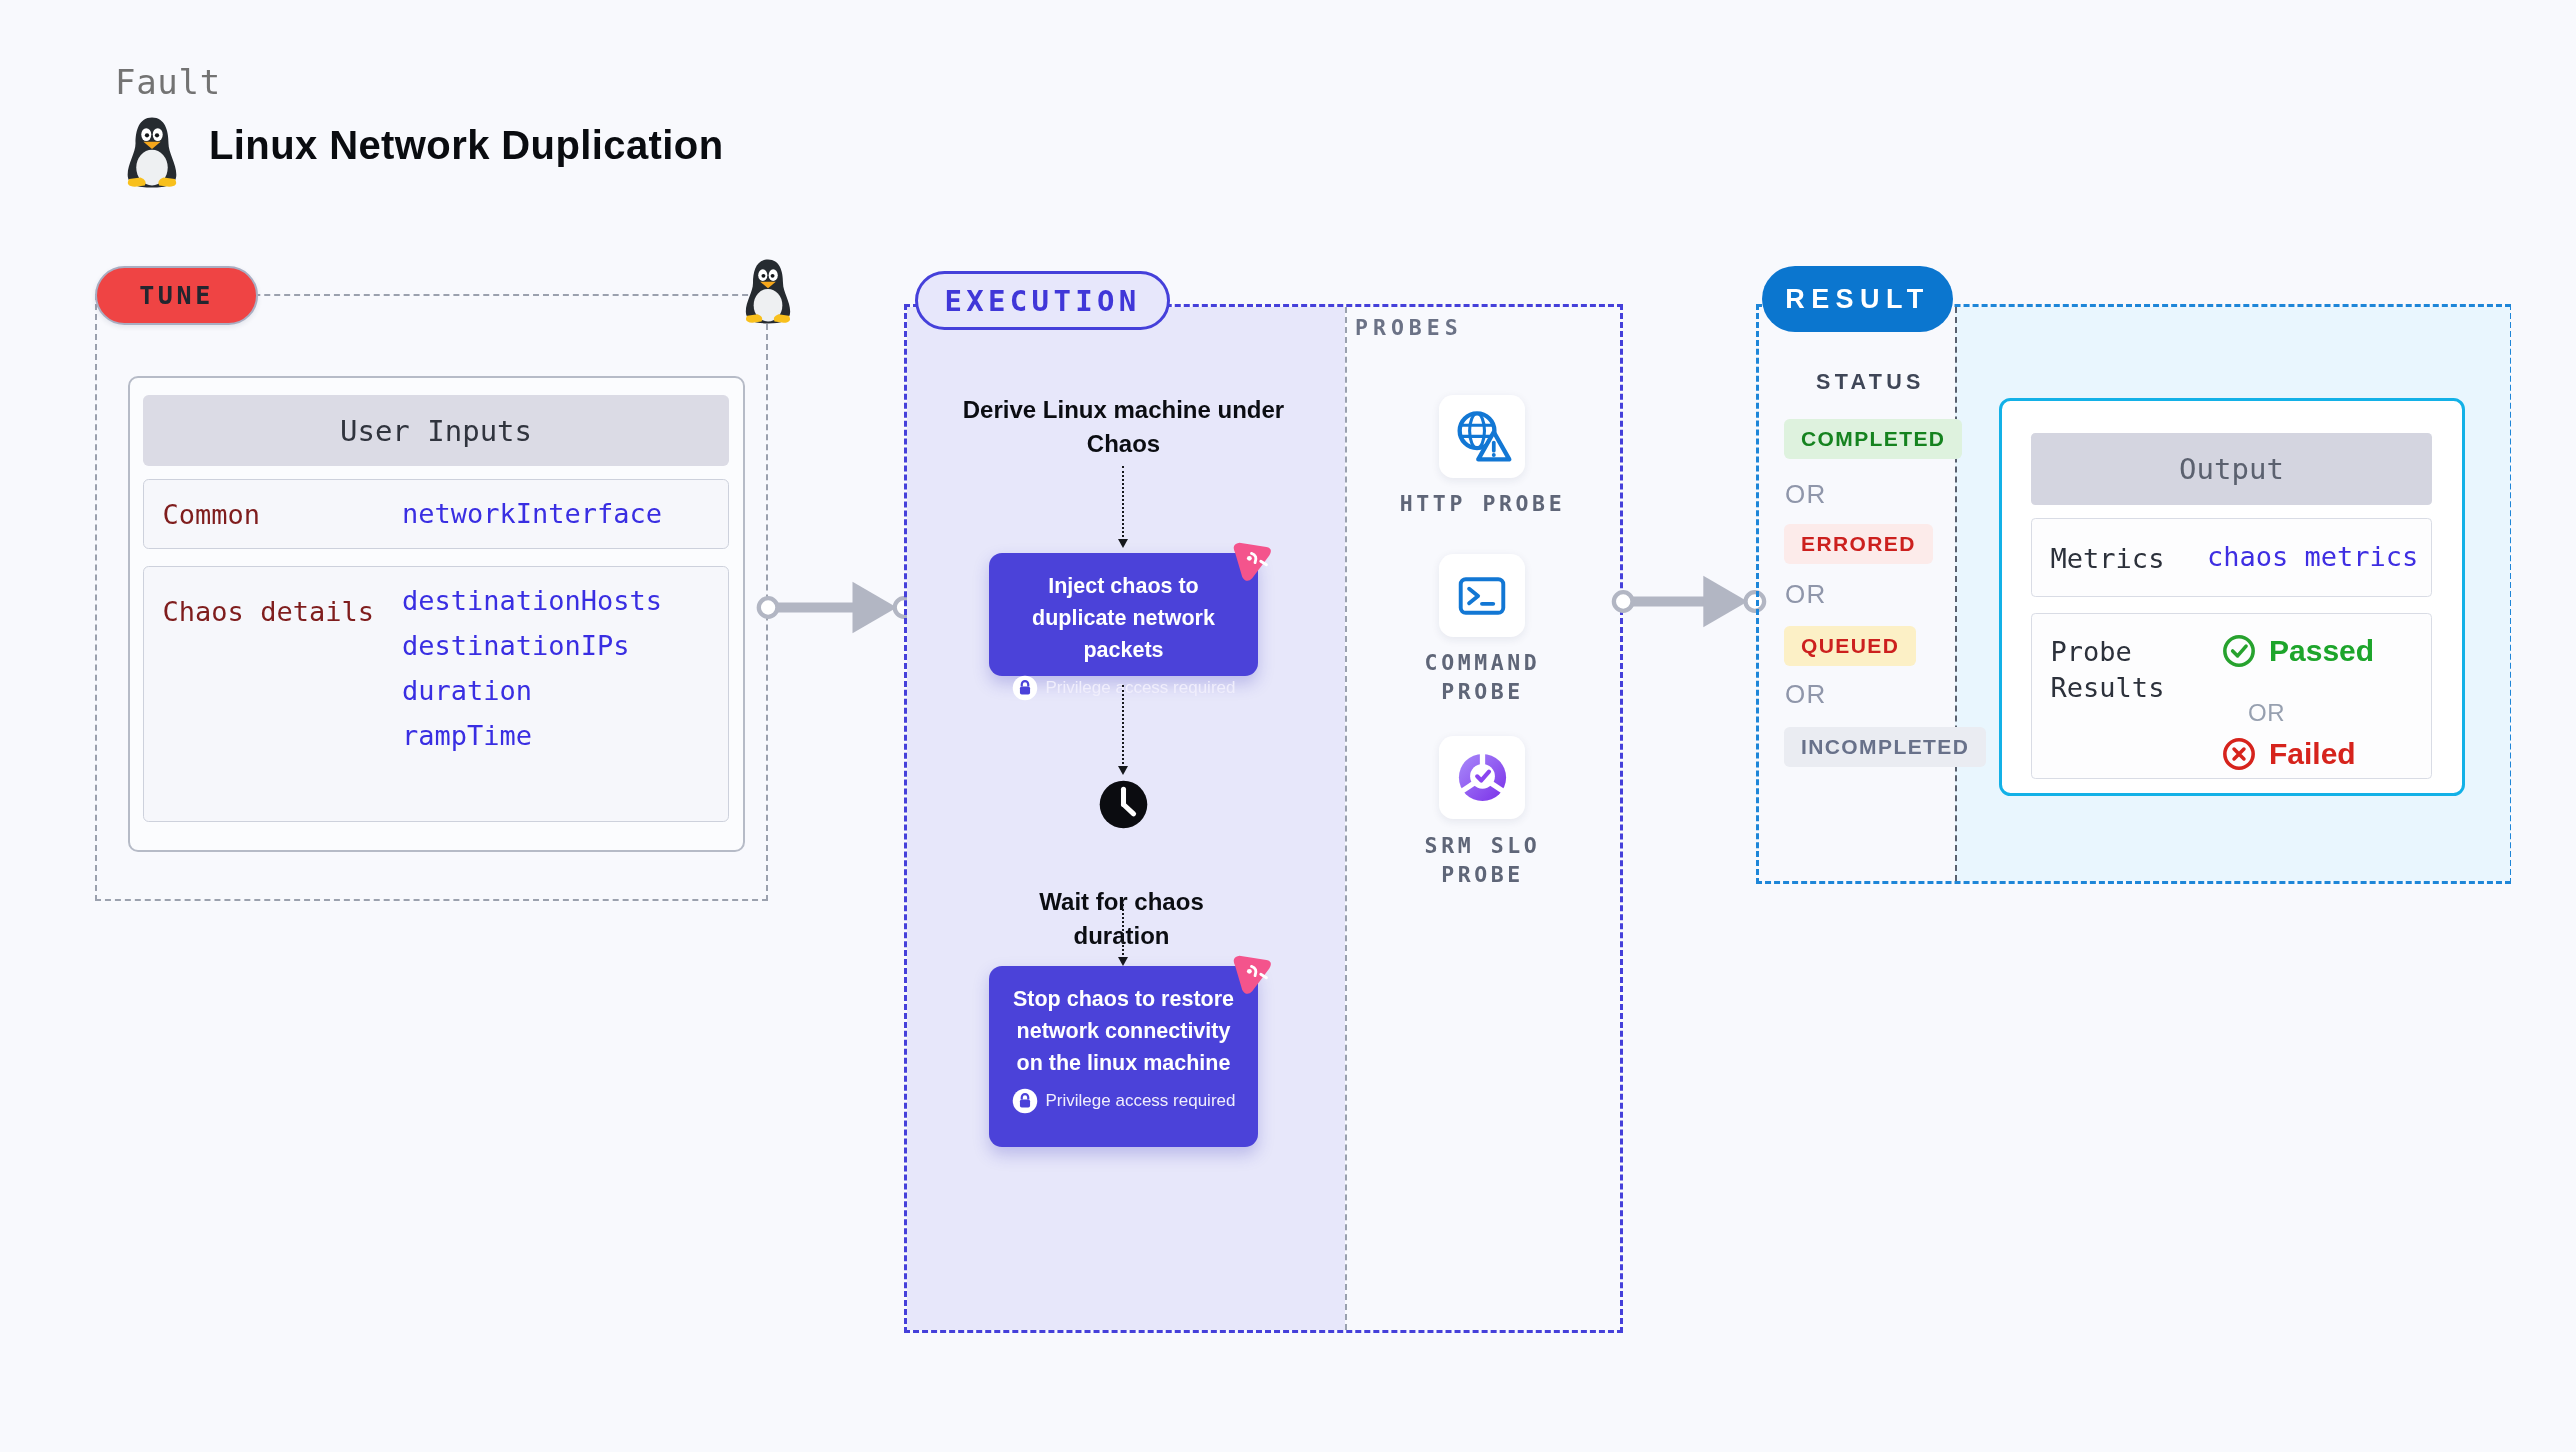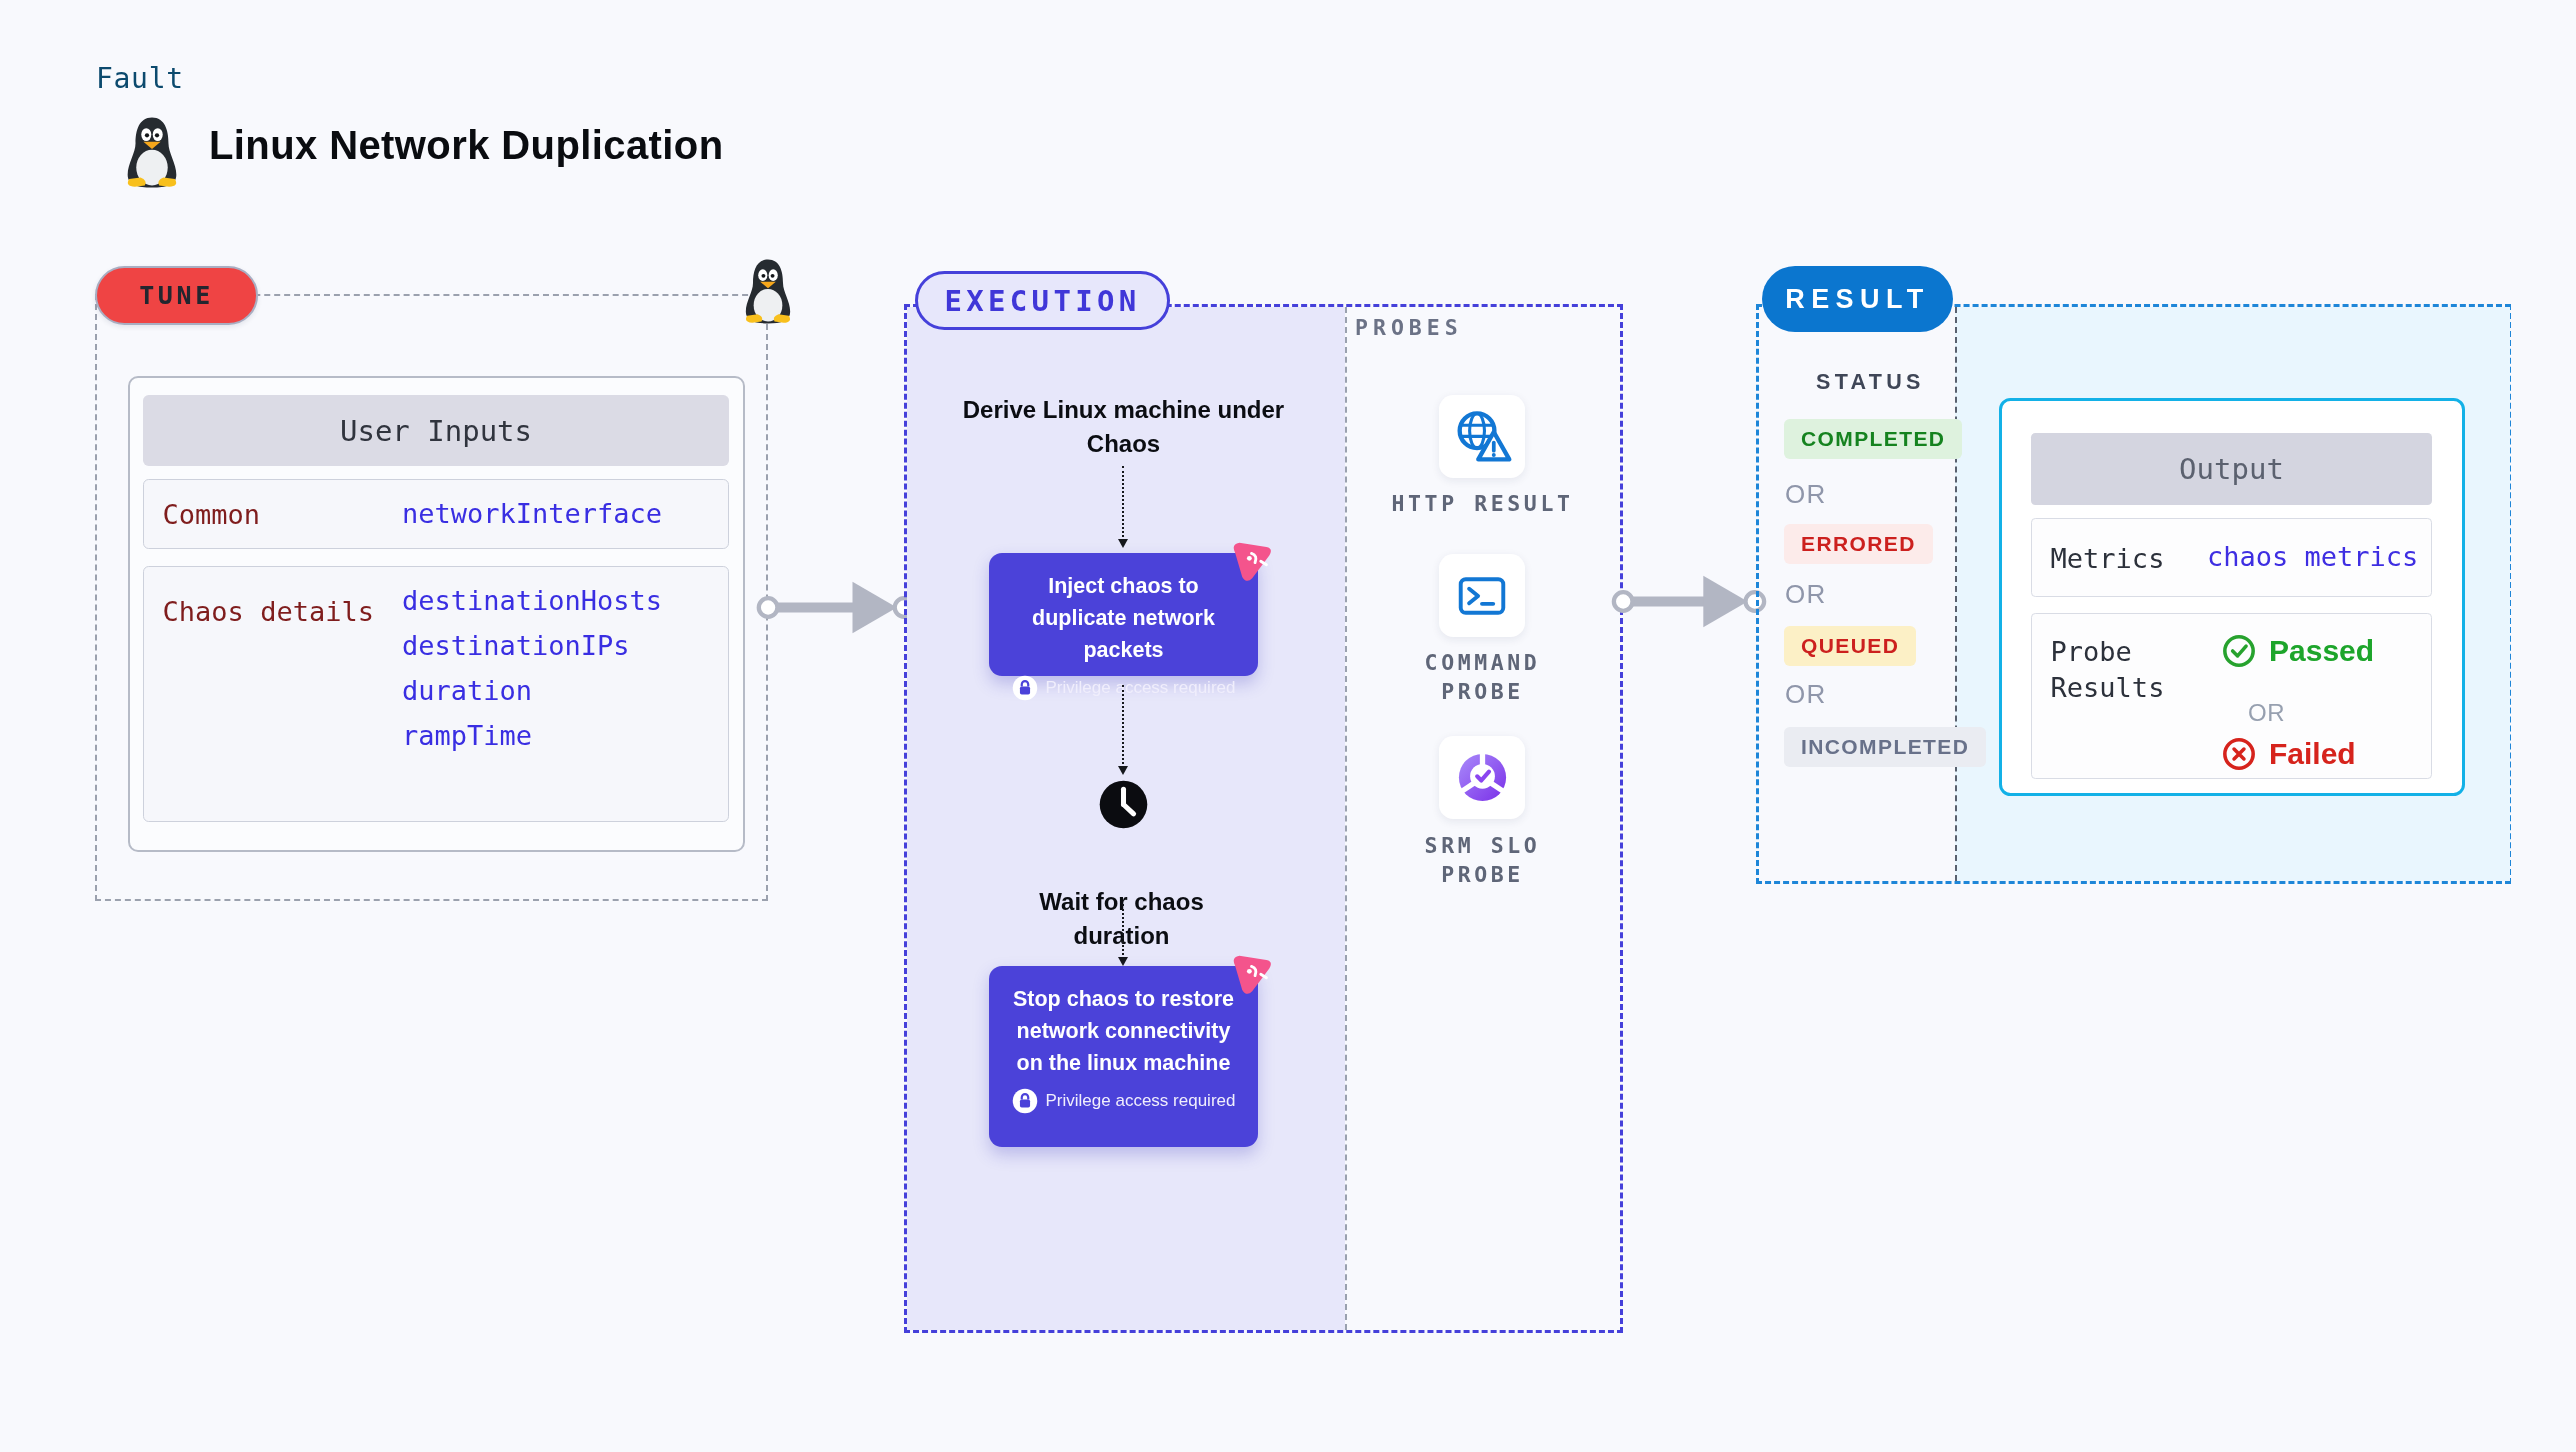--- a/index.html
+++ b/index.html
@@ -6,21 +6,21 @@
   html,body { background:#f8f9fd; }
   #canvas {
     position:relative; width:2576px; height:1452px;
     background:#f8f9fd; overflow:hidden;
     font-family:"Liberation Sans","DejaVu Sans",sans-serif;
   }
   .abs { position:absolute; }
   .mono { font-family:"DejaVu Sans Mono","Liberation Mono",monospace; }
 
   
-  .kicker { left:96px; top:62px; font-size:28px; font-weight:500; color:#0c4a6e; letter-spacing:0.7px; }
+  .kicker { left:115px; top:62px; font-size:34px; font-weight:500; color:#737373; letter-spacing:0.7px; }
   .page-title { left:209px; top:123px; font-size:40px; font-weight:bold; color:#0a0c10; letter-spacing:0.4px; }
 
   
   .tune-rect   { left:95px;  top:294px; width:673px;  height:607px;  border:2.1px dashed #9ba1ae; }
   .exec-rect   { left:904px; top:304px; width:719px; height:1029px; border:3.6px dashed #4540da; }
   .exec-fill   { left:0; top:0; width:438px; height:100%; background:#e7e7fa; }
   .probes-sep  { left:438px; top:0; height:100%; border-left:2.1px dashed #9aa1ae; }
   .result-rect { left:1756px; top:304px; width:755px; height:580px; border:3.6px dashed #1e86d8; }
   .result-fill { left:196px; top:0; width:555px; height:100%; background:#e9f6fe; }
   .result-sep  { left:196px; top:0; height:100%; border-left:2.1px dashed #59616f; }
@@ -214,21 +214,21 @@
   <div class="abs probe-card" style="left:1439px;top:395px">
     <svg width="62" height="62" viewBox="0 0 100 100">
       <circle cx="42" cy="40" r="28" fill="none" stroke="#1277d4" stroke-width="7"></circle>
       <ellipse cx="42" cy="40" rx="12" ry="28" fill="none" stroke="#1277d4" stroke-width="5"></ellipse>
       <path d="M16 31 H68 M16 49 H68" stroke="#1277d4" stroke-width="5" fill="none"></path>
       <path d="M69 42 L94 86 L44 86 Z" fill="#ffffff" stroke="#1277d4" stroke-width="7" stroke-linejoin="round"></path>
       <line x1="69" y1="59" x2="69" y2="72" stroke="#1277d4" stroke-width="6" stroke-linecap="round"></line>
       <circle cx="69" cy="79" r="3.2" fill="#1277d4"></circle>
     </svg>
   </div>
-  <div class="abs mono probe-label" style="left:1382px;top:489px">HTTP RESULT</div>
+  <div class="abs mono probe-label" style="left:1382px;top:489px">HTTP PROBE</div>
 
   <div class="abs probe-card" style="left:1439px;top:554px">
     <svg width="56" height="56" viewBox="0 0 100 100">
       <rect x="12" y="20" width="76" height="60" rx="9" fill="none" stroke="#1277d4" stroke-width="7"></rect>
       <path d="M27 37 L43 50 L27 63" fill="none" stroke="#1277d4" stroke-width="7" stroke-linecap="round" stroke-linejoin="round"></path>
       <line x1="50" y1="64" x2="70" y2="64" stroke="#1277d4" stroke-width="7" stroke-linecap="round"></line>
     </svg>
   </div>
   <div class="abs mono probe-label" style="left:1382px;top:648px">COMMAND PROBE</div>
 

